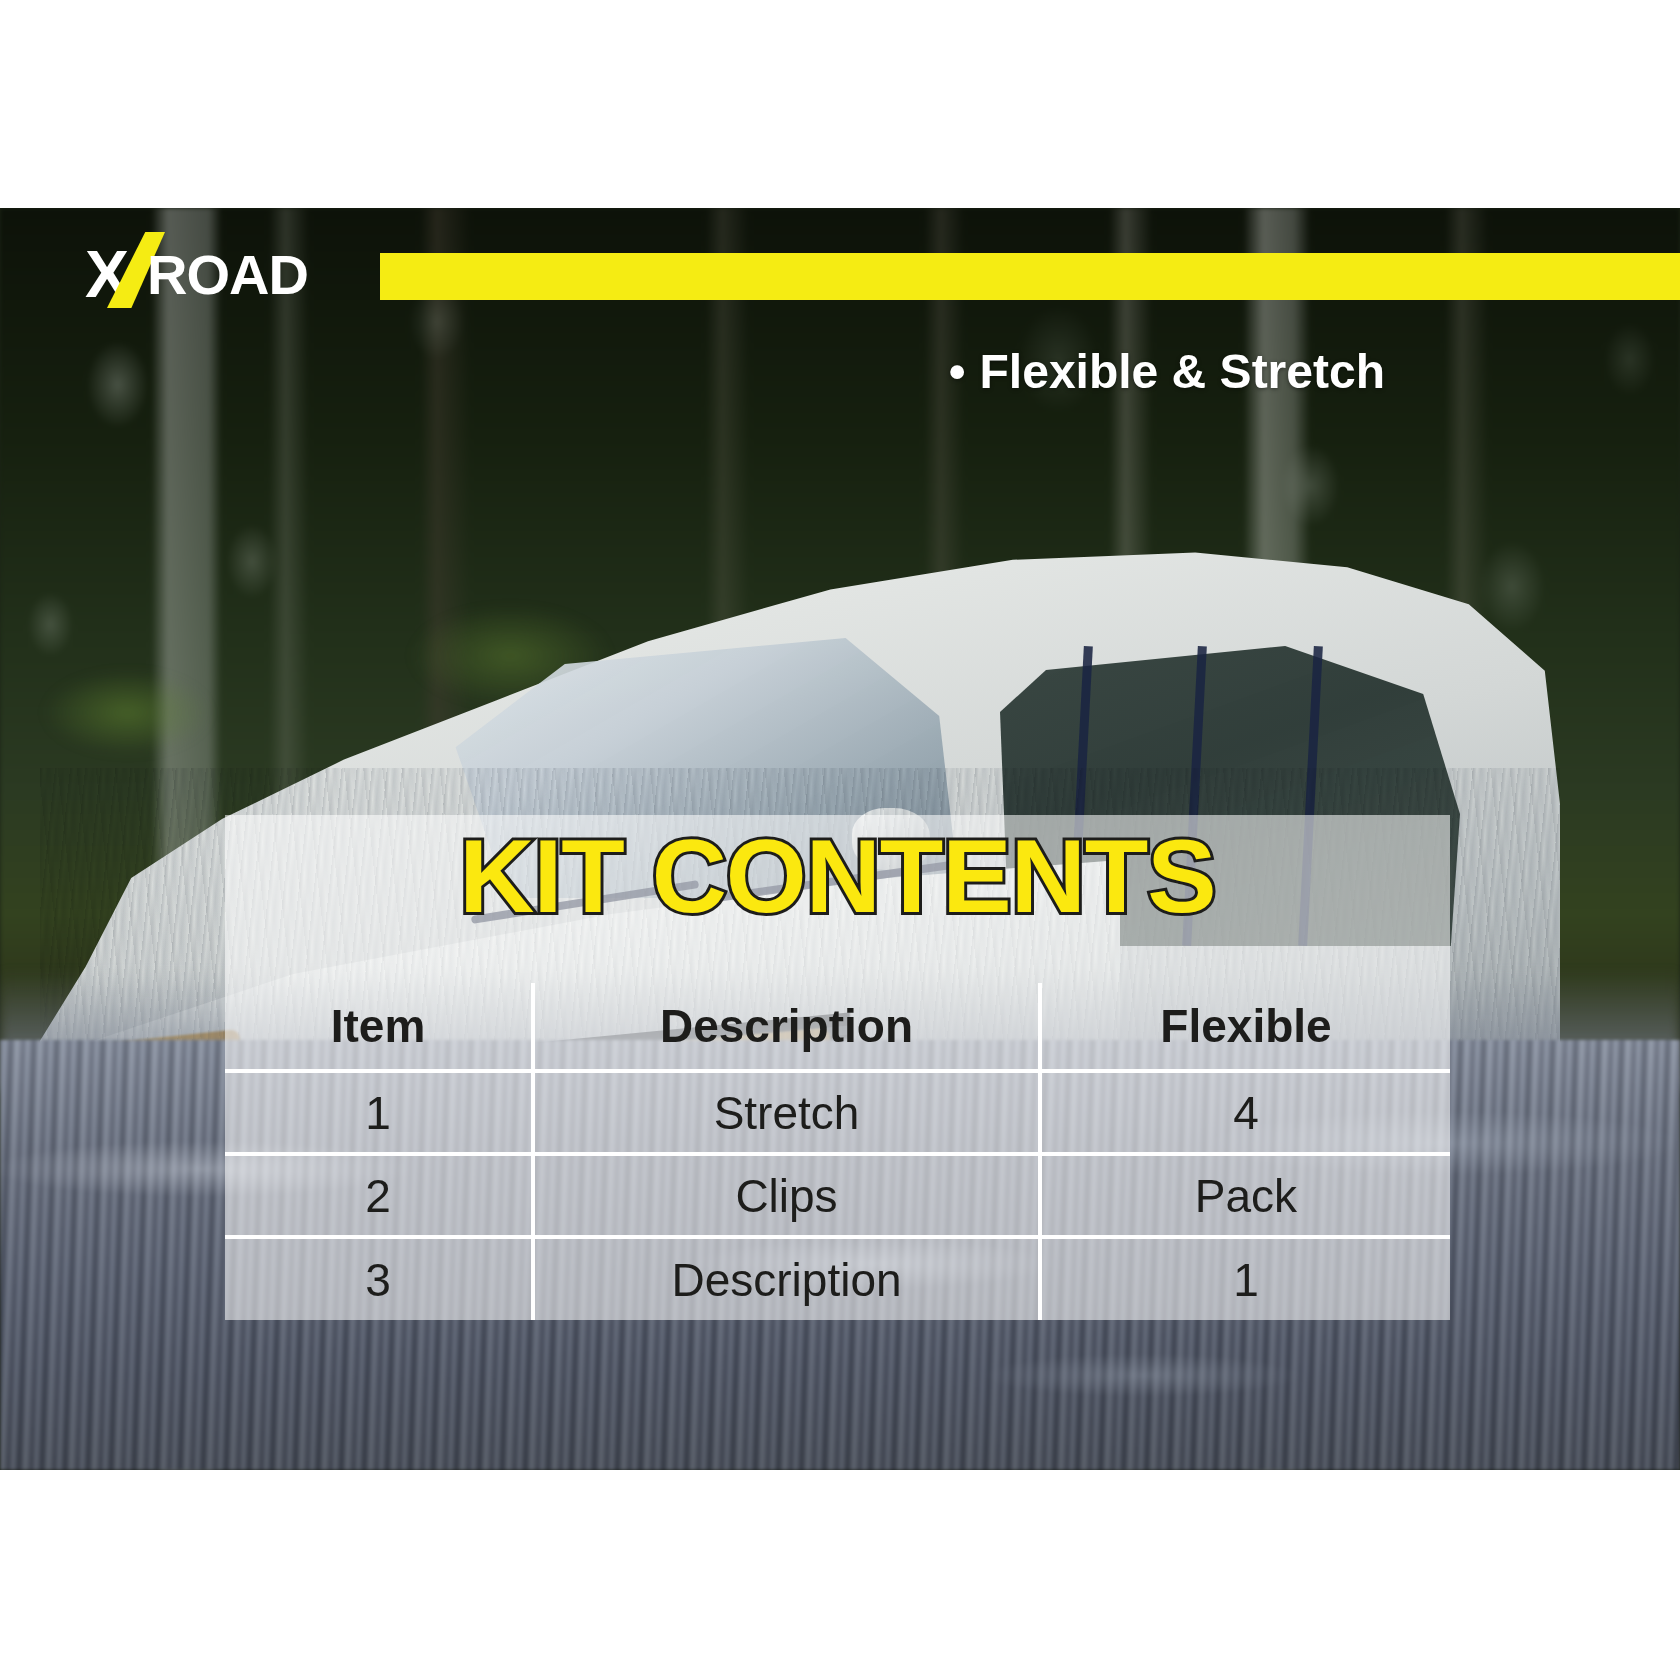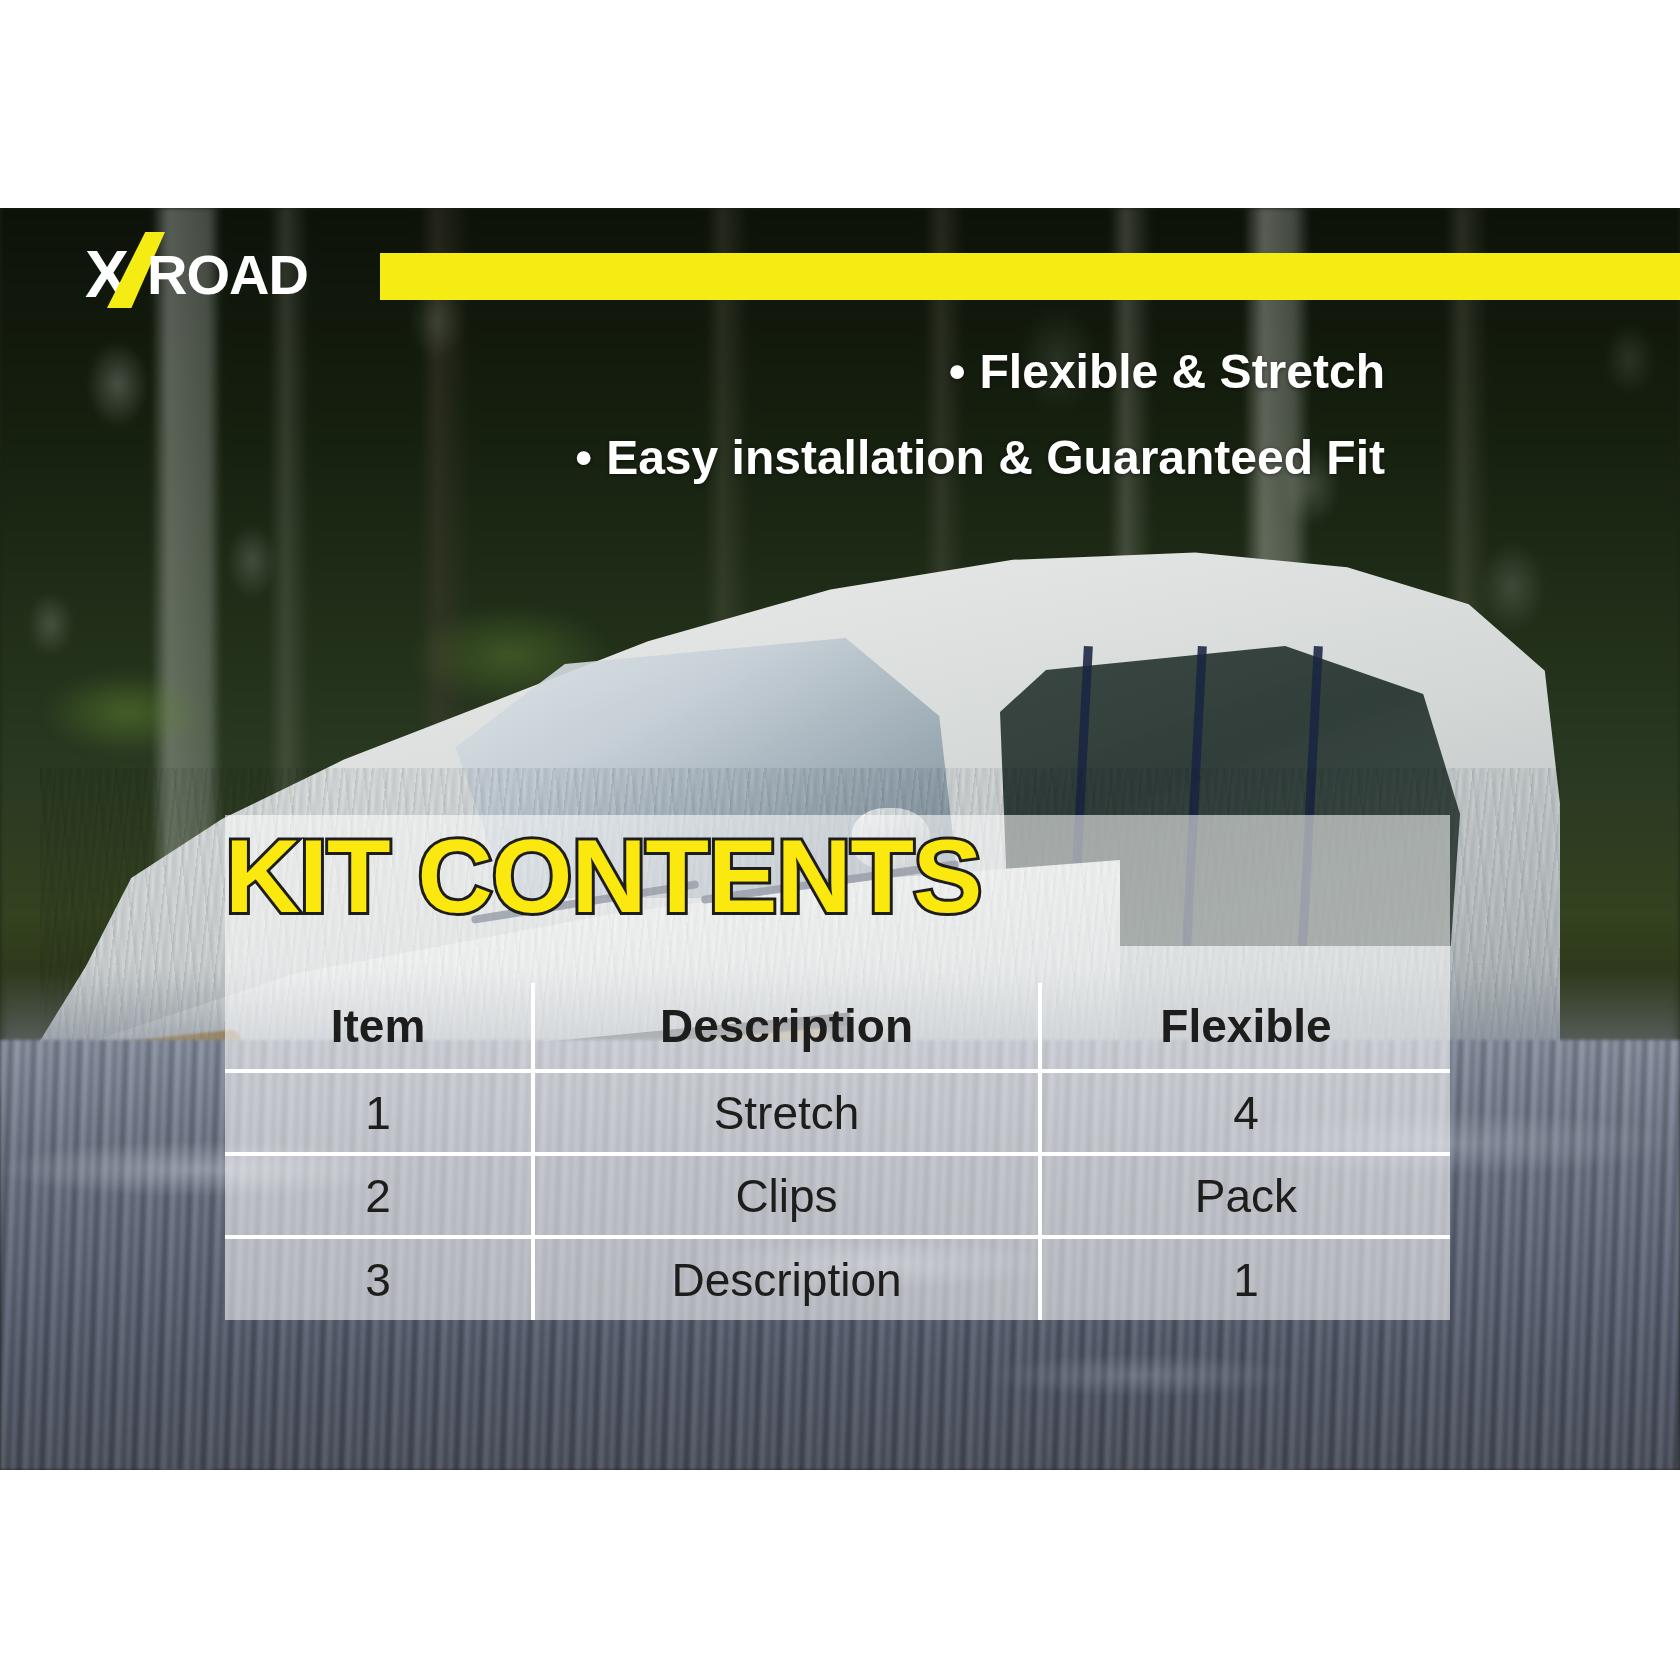--- a/index.html
+++ b/index.html
@@ -253,20 +253,21 @@
 
   
   .panel {
     position:absolute;
     left:225px; top:815px;
     width:1225px; height:505px;
     background:rgba(255,255,255,.56);
   }
   .panel-title {
     position:absolute; left:0; top:8px; width:1225px;
+    text-align:center;
     font-size:104px; font-weight:bold;
     letter-spacing:-1px;
     color:#fbe80f;
     font-family:"Liberation Sans", sans-serif;
     -webkit-text-stroke:6px #1d1d1b;
     paint-order:stroke fill;
     line-height:1.02;
   }
 
   
@@ -344,23 +345,20 @@
       <span class="logo-x">X</span>
       <span class="logo-slash"></span>
       <span class="logo-road">ROAD</span>
     </div>
     <div class="header-bar"></div>
   </div>
 
   <div class="bullets">
     <div class="bullet">
       <span class="dot">•</span><span>Flexible &amp; Stretch</span>
-    </div>
-    <div class="bullet">
-      <span class="dot">•</span><span>Easy installation &amp; Guaranteed Fit</span>
     </div>
   </div>
 
   <div class="panel">
     <div class="panel-title">KIT CONTENTS</div>
 
     <table class="kit-table">
       <colgroup>
         <col class="c-item">
           <col class="c-desc">

